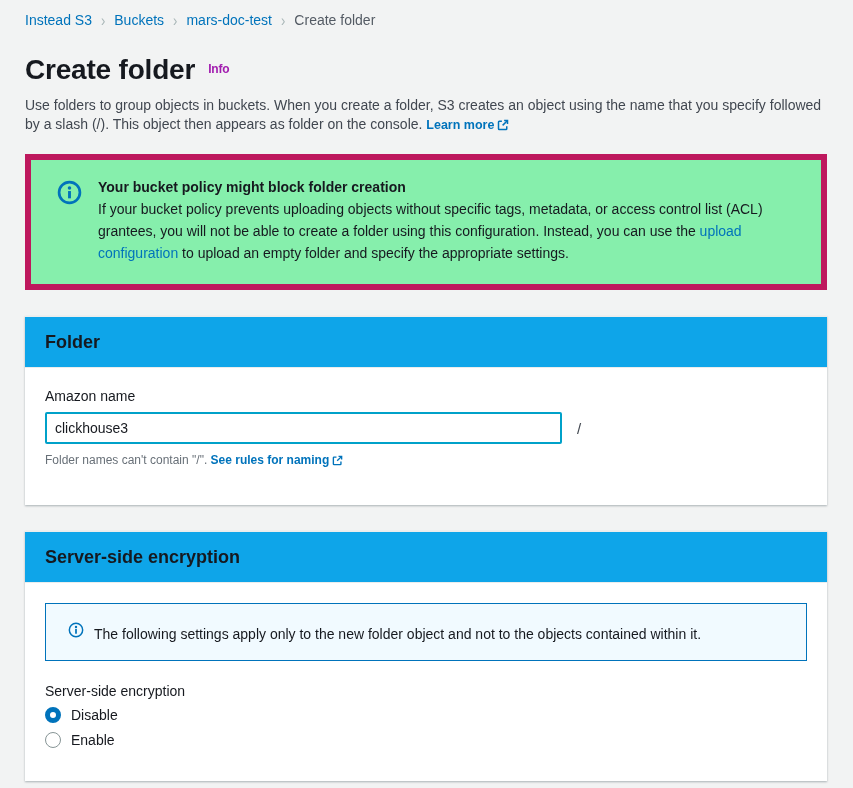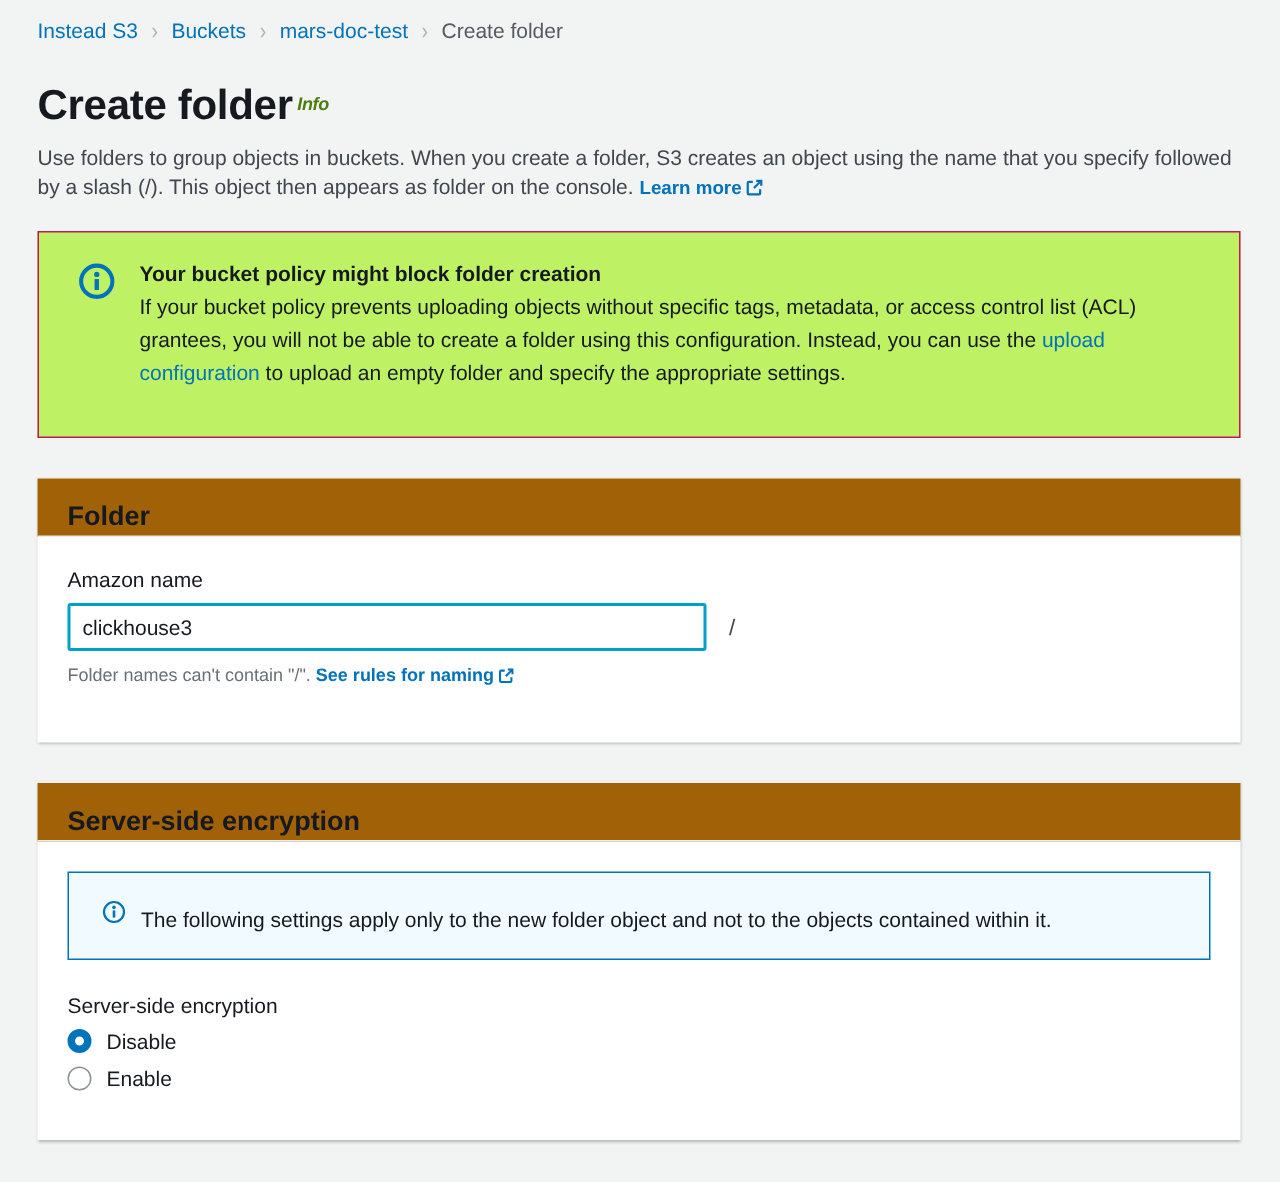--- a/index.html
+++ b/index.html
@@ -18,60 +18,60 @@
   .breadcrumb { font-size: 14px; display: flex; align-items: center; gap: 9px; padding-top: 2px; }
   .breadcrumb a { color: #0073bb; text-decoration: none; cursor: pointer; }
   .breadcrumb .sep { color: #aab7b8; font-size: 13px; transform: scaleY(1.25); display:inline-block; }
   .breadcrumb .current { color: #545b64; }
 
   
   h1 {
     font-size: 28px; font-weight: 700; letter-spacing: -0.2px;
     margin: 26px 0 10px 0; color: #16191f;
   }
-  .info-link { font-size: 12px; font-weight: 700; color: #4d7c0f; text-decoration: none; margin-left: 3px; vertical-align: 6px; cursor: pointer; font-style: italic; }
+  .info-link { font-size: 12px; font-weight: 700; color: #a21caf; text-decoration: none; margin-left: 13px; vertical-align: 6px; cursor: pointer; }
 
   .page-desc { font-size: 14px; line-height: 19px; color: #414750; margin: 0; max-width: 810px; }
   .learn-more { color: #0073bb; font-weight: 700; font-size: 12.5px; text-decoration: none; cursor: pointer; white-space: nowrap; }
   .ext-icon { display: inline-block; vertical-align: -2px; margin-left: 3px; }
 
   
   .alert {
     margin-top: 17px;
-    border: 1px solid #be185d;
-    background: #bef264;
-    padding: 16px 20px 32px 18px;
+    border: 6px solid #be185d;
+    background: #86efac;
+    padding: 16px 20px 20px 18px;
     display: flex; align-items: flex-start;
   }
   .alert-icon { flex: 0 0 auto; margin: 4px 16px 0 8px; color: #0073bb; }
   .alert-title { font-size: 14px; font-weight: 700; line-height: 22px; margin: 0; }
   .alert-body { font-size: 14px; line-height: 22px; margin: 0; color: #16191f; max-width: 690px; }
   .alert-body a { color: #0073bb; text-decoration: none; cursor: pointer; }
 
   
   .card {
     background: #ffffff;
     margin-top: 26px;
     border-top: 1px solid #eaeded;
     box-shadow: 0 1px 2px 0 rgba(0,28,36,0.3);
     border-radius: 0;
   }
   .card-header {
-    background: #a16207;
+    background: #0ea5e9;
     border-bottom: 1px solid #eaeded;
-    padding: 15px 20px 2px 20px;
+    padding: 15px 20px 14px 20px;
   }
   .card-header h2 { margin: 0; font-size: 18px; font-weight: 700; color: #16191f; }
   .card-body { padding: 20px 20px 24px 20px; }
 
   
   .field-label { font-size: 14px; color: #16191f; display: block; margin-bottom: 8px; }
   .input-row { display: flex; align-items: center; }
   .text-input {
-    width: 426px; height: 32px;
+    width: 517px; height: 32px;
     border: 2px solid #00a1c9; border-radius: 2px;
     padding: 4px 8px;
     font-size: 14px; font-family: "Liberation Sans", "DejaVu Sans", sans-serif;
     color: #16191f; background: #ffffff; outline: none;
   }
   .input-suffix { font-size: 15px; color: #414750; margin-left: 15px; }
   .helper { font-size: 12px; color: #687078; margin-top: 9px; }
   .helper a { color: #0073bb; font-weight: 700; text-decoration: none; cursor: pointer; }
 
   

